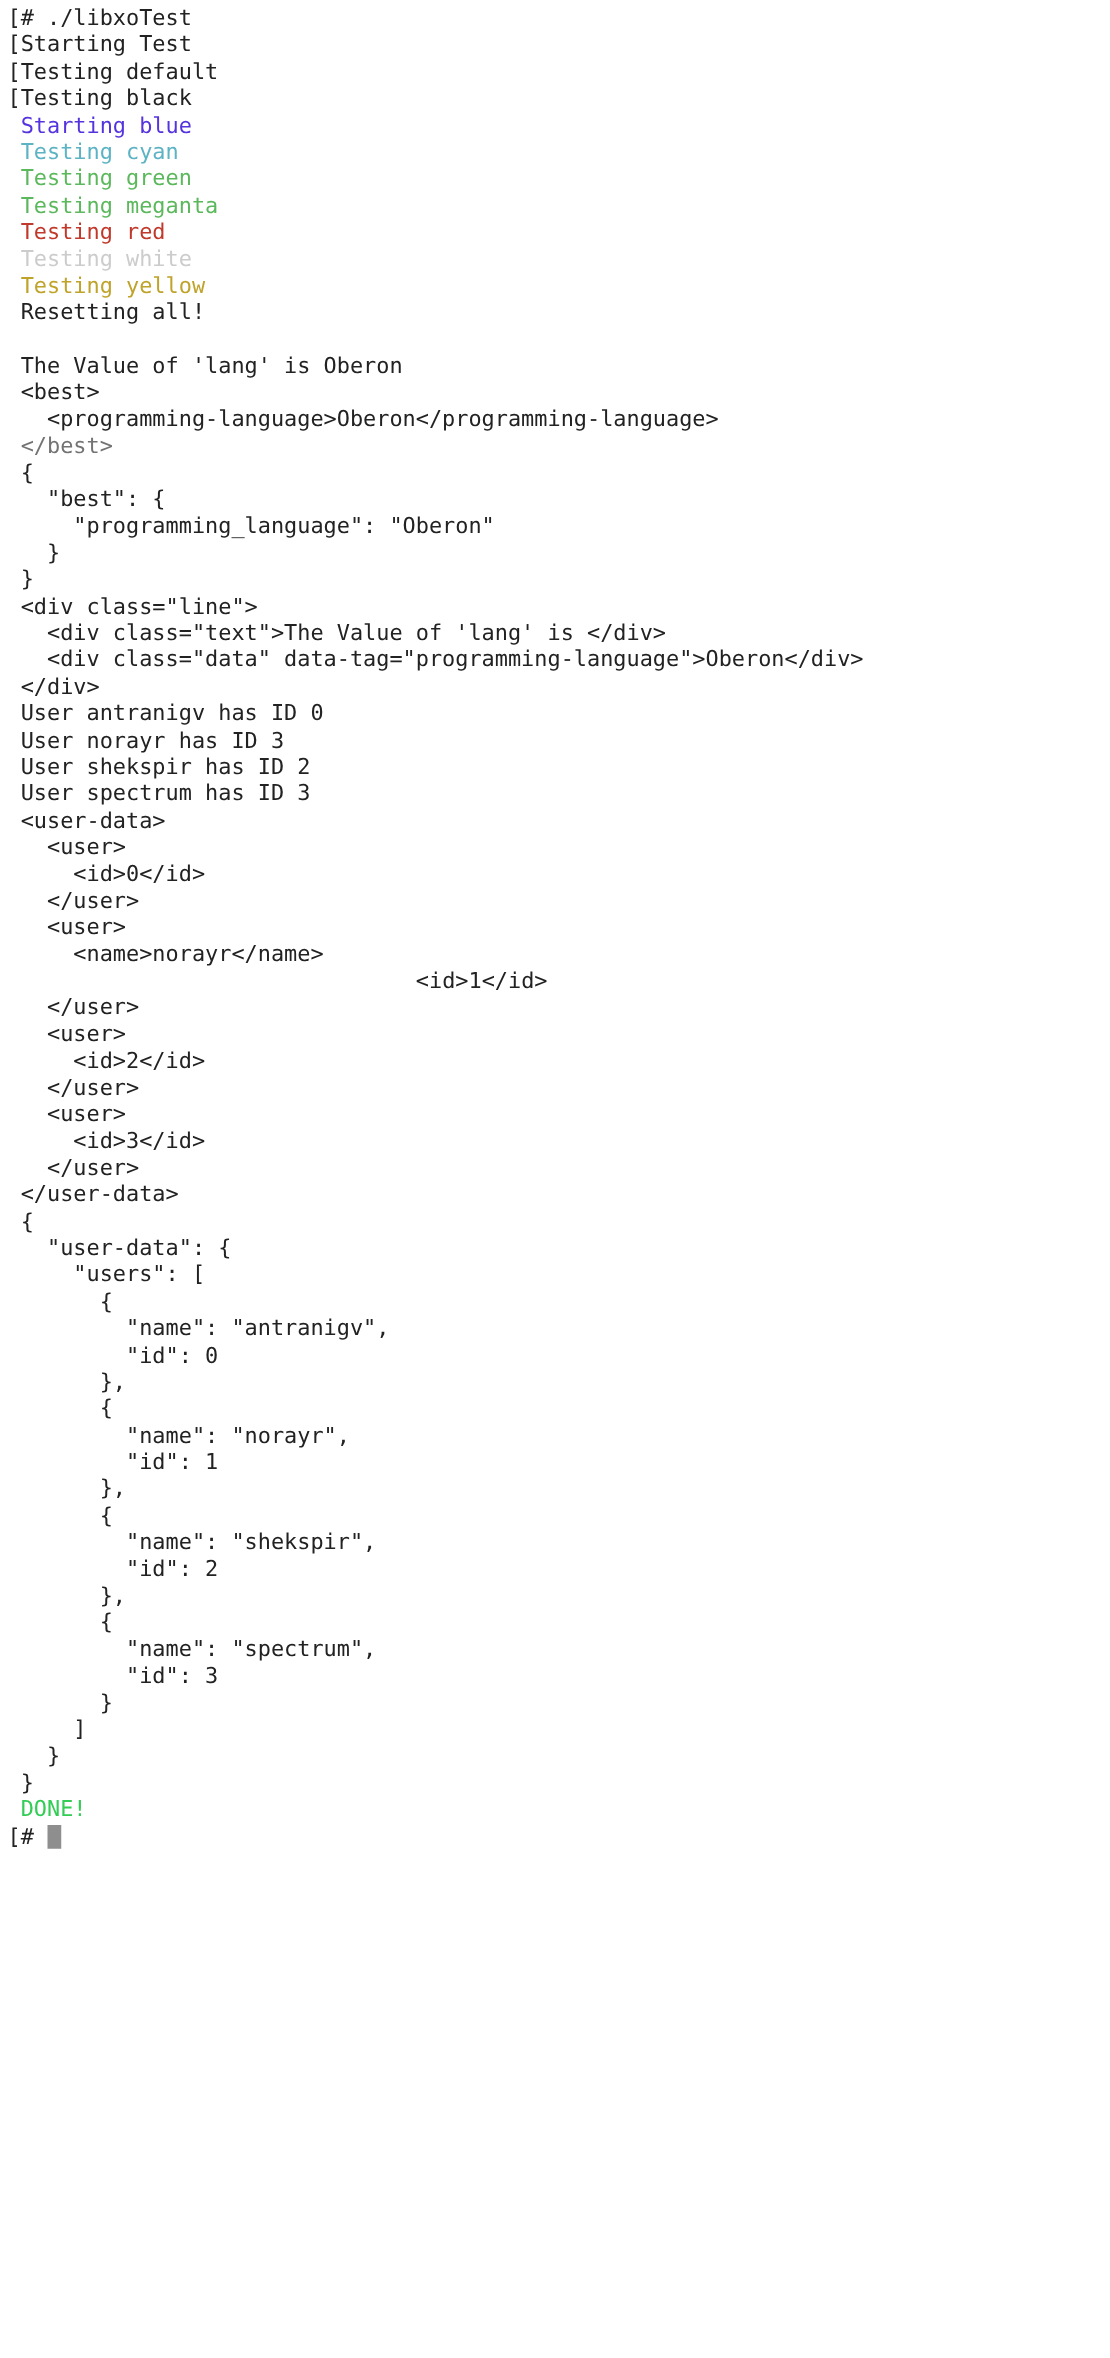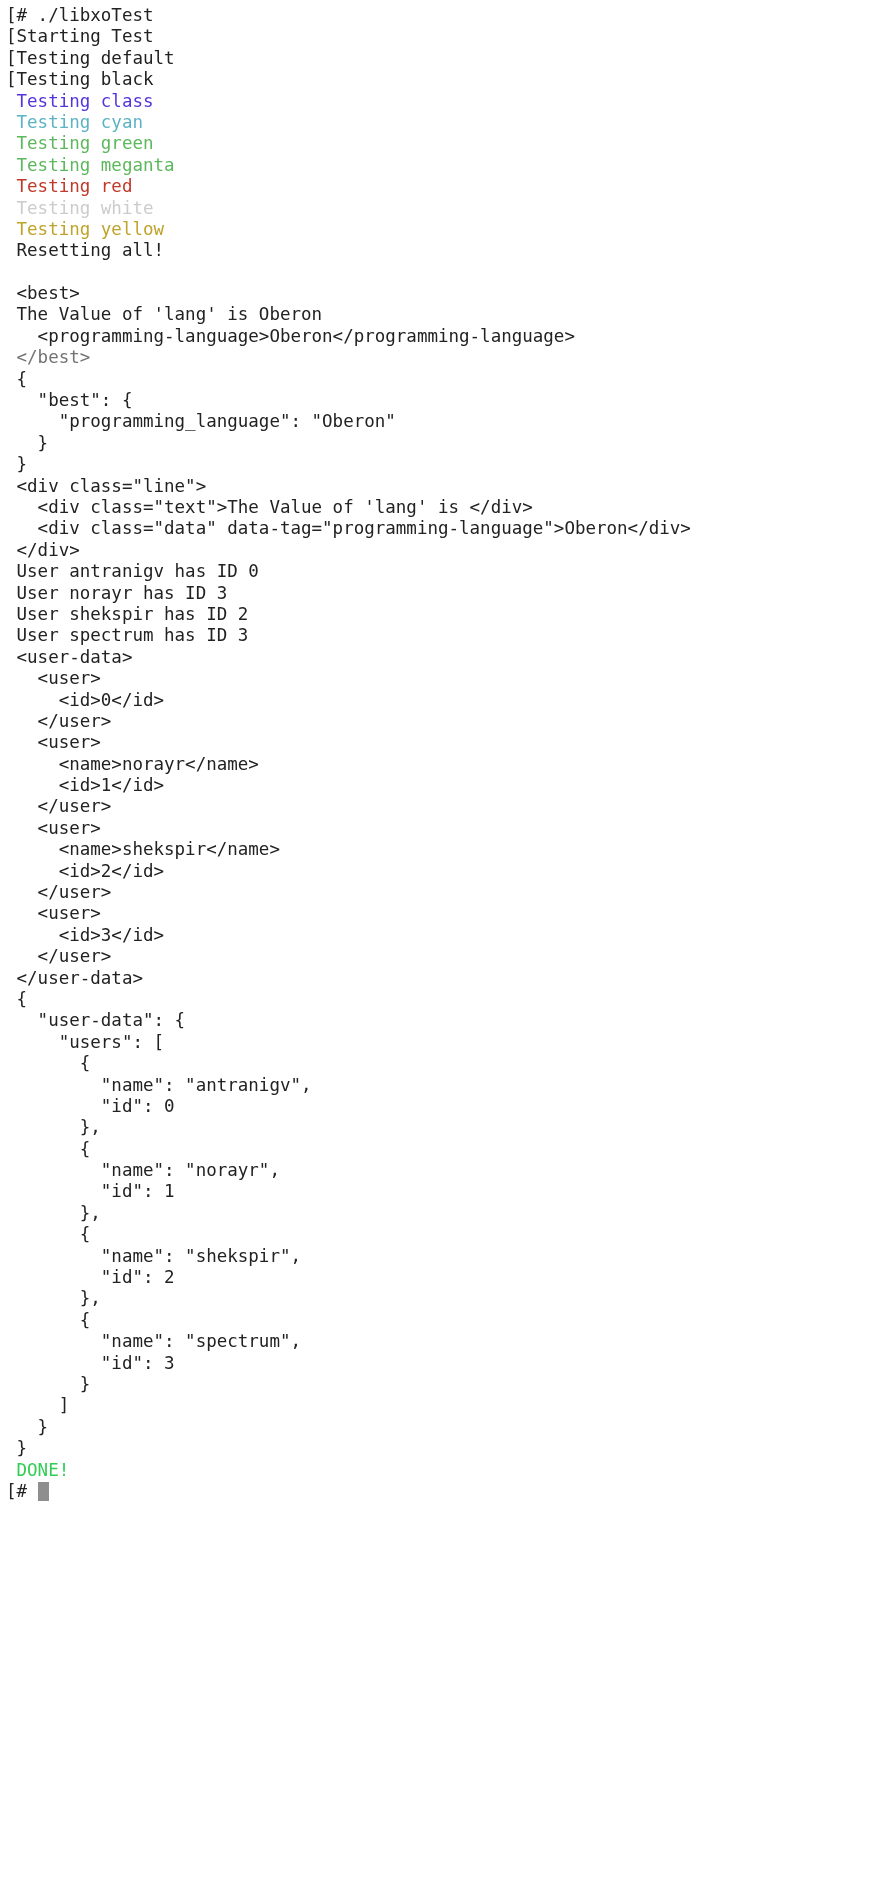--- a/index.html
+++ b/index.html
@@ -45,31 +45,31 @@
 </style>
 </head>
 <body>
 
 <div id="terminal">
   <div class="scroll" id="scrollback">
       <div class="line" style="color: rgb(34, 34, 34);">[# ./libxoTest</div>
       <div class="line" style="color: rgb(34, 34, 34);">[Starting Test</div>
       <div class="line" style="color: rgb(34, 34, 34);">[Testing default</div>
       <div class="line" style="color: rgb(34, 34, 34);">[Testing black</div>
-      <div class="line" style="color: rgb(85, 51, 221);"> Testing class</div>
+      <div class="line" style="color: rgb(85, 51, 221);"> Starting blue</div>
       <div class="line" style="color: rgb(92, 179, 196);"> Testing cyan</div>
       <div class="line" style="color: rgb(92, 184, 92);"> Testing green</div>
       <div class="line" style="color: rgb(92, 184, 92);"> Testing meganta</div>
       <div class="line" style="color: rgb(192, 57, 43);"> Testing red</div>
       <div class="line" style="color: rgb(204, 204, 204);"> Testing white</div>
       <div class="line" style="color: rgb(191, 163, 42);"> Testing yellow</div>
       <div class="line" style="color: rgb(34, 34, 34);"> Resetting all!</div>
       <div class="line blank" style="color: rgb(34, 34, 34);"></div>
+      <div class="line" style="color: rgb(34, 34, 34);"> The Value of 'lang' is Oberon</div>
       <div class="line" style="color: rgb(34, 34, 34);"> &lt;best&gt;</div>
-      <div class="line" style="color: rgb(34, 34, 34);"> The Value of 'lang' is Oberon</div>
       <div class="line" style="color: rgb(34, 34, 34);">   &lt;programming-language&gt;Oberon&lt;/programming-language&gt;</div>
       <div class="line" style="color: #737373;"> &lt;/best&gt;</div>
       <div class="line" style="color: rgb(34, 34, 34);"> {</div>
       <div class="line" style="color: rgb(34, 34, 34);">   "best": {</div>
       <div class="line" style="color: rgb(34, 34, 34);">     "programming_language": "Oberon"</div>
       <div class="line" style="color: rgb(34, 34, 34);">   }</div>
       <div class="line" style="color: rgb(34, 34, 34);"> }</div>
       <div class="line" style="color: rgb(34, 34, 34);"> &lt;div class="line"&gt;</div>
       <div class="line" style="color: rgb(34, 34, 34);">   &lt;div class="text"&gt;The Value of 'lang' is &lt;/div&gt;</div>
       <div class="line" style="color: rgb(34, 34, 34);">   &lt;div class="data" data-tag="programming-language"&gt;Oberon&lt;/div&gt;</div>
@@ -77,24 +77,23 @@
       <div class="line" style="color: rgb(34, 34, 34);"> User antranigv has ID 0</div>
       <div class="line" style="color: rgb(34, 34, 34);"> User norayr has ID 3</div>
       <div class="line" style="color: rgb(34, 34, 34);"> User shekspir has ID 2</div>
       <div class="line" style="color: rgb(34, 34, 34);"> User spectrum has ID 3</div>
       <div class="line" style="color: rgb(34, 34, 34);"> &lt;user-data&gt;</div>
       <div class="line" style="color: rgb(34, 34, 34);">   &lt;user&gt;</div>
       <div class="line" style="color: rgb(34, 34, 34);">     &lt;id&gt;0&lt;/id&gt;</div>
       <div class="line" style="color: rgb(34, 34, 34);">   &lt;/user&gt;</div>
       <div class="line" style="color: rgb(34, 34, 34);">   &lt;user&gt;</div>
       <div class="line" style="color: rgb(34, 34, 34);">     &lt;name&gt;norayr&lt;/name&gt;</div>
-      <div class="line" style="color: rgb(34, 34, 34);">     &lt;id&gt;1&lt;/id&gt;</div>
+      <div class="line" style="color: rgb(34, 34, 34); text-align: center;">     &lt;id&gt;1&lt;/id&gt;</div>
       <div class="line" style="color: rgb(34, 34, 34);">   &lt;/user&gt;</div>
       <div class="line" style="color: rgb(34, 34, 34);">   &lt;user&gt;</div>
-      <div class="line" style="color: rgb(34, 34, 34);">     &lt;name&gt;shekspir&lt;/name&gt;</div>
       <div class="line" style="color: rgb(34, 34, 34);">     &lt;id&gt;2&lt;/id&gt;</div>
       <div class="line" style="color: rgb(34, 34, 34);">   &lt;/user&gt;</div>
       <div class="line" style="color: rgb(34, 34, 34);">   &lt;user&gt;</div>
       <div class="line" style="color: rgb(34, 34, 34);">     &lt;id&gt;3&lt;/id&gt;</div>
       <div class="line" style="color: rgb(34, 34, 34);">   &lt;/user&gt;</div>
       <div class="line" style="color: rgb(34, 34, 34);"> &lt;/user-data&gt;</div>
       <div class="line" style="color: rgb(34, 34, 34);"> {</div>
       <div class="line" style="color: rgb(34, 34, 34);">   "user-data": {</div>
       <div class="line" style="color: rgb(34, 34, 34);">     "users": [</div>
       <div class="line" style="color: rgb(34, 34, 34);">       {</div>

